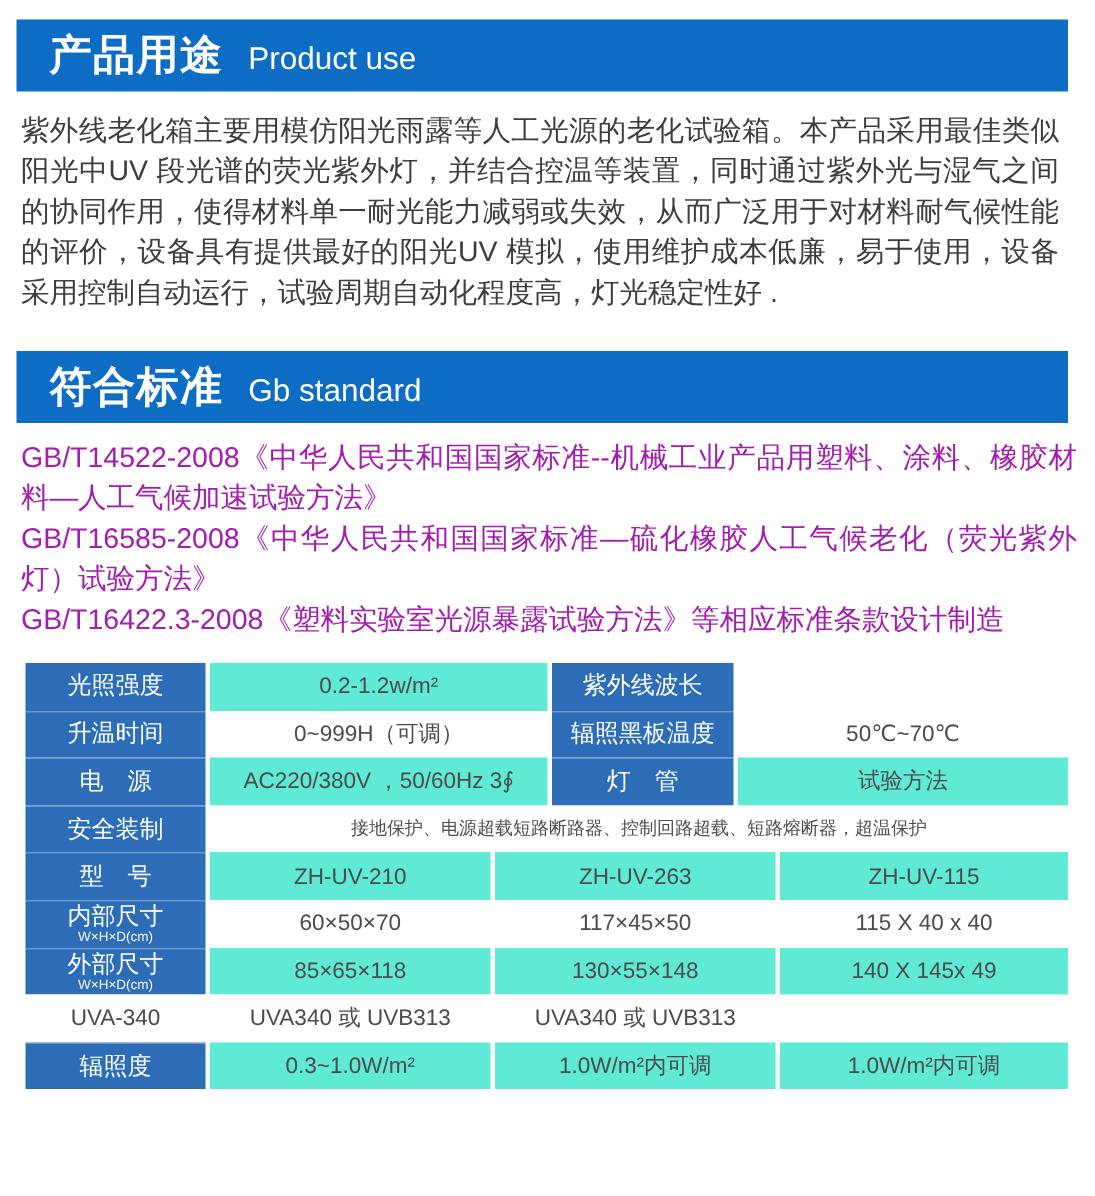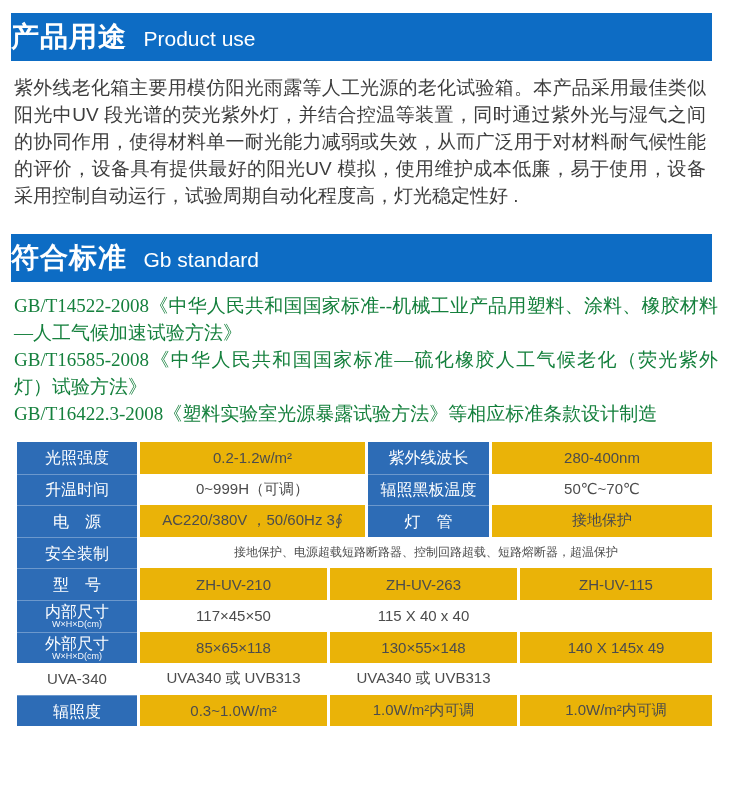--- a/index.html
+++ b/index.html
@@ -8,36 +8,36 @@
     font-family:"Liberation Sans","DejaVu Sans",sans-serif;
     overflow:hidden;
   }
   .page{width:730px;height:797px;position:relative;}
 
   
   .banner{
     margin:0 18px 0 11px;
     height:48px;line-height:48px;
     background:#0d6cc4;color:#ffffff;
-    box-sizing:border-box;
+    padding-left:22px;box-sizing:border-box;
     white-space:nowrap;
   }
   .banner .zh{font-size:28px;font-weight:bold;letter-spacing:1px;}
   .banner .en{font-size:21px;margin-left:12px;}
   .banner-1{margin-top:13px;}
 
   
   .para{
     margin:13px 24px 0 14px;
     font-size:19px;line-height:27px;color:#3d3d3d;
     text-align:justify;
   }
   .standards{margin:10px 12px 0 14px;}
   .standards .std-item{
-    font-size:19px;line-height:27px;color:#15803d;text-align:justify;font-family:Liberation Serif, serif;
+    font-size:19px;line-height:27px;color:#a21caf;text-align:justify;
   }
   .banner-2{margin-top:25px;}
   .banner-3{margin-top:12px;}
 
   
   .spec-table{
     margin:15px 18px 0 17px;
     width:695px;background:#ffffff;
   }
   .trow{
@@ -51,21 +51,21 @@
     display:flex;flex-direction:column;align-items:center;justify-content:center;
     font-size:16px;line-height:17px;text-align:center;
     box-sizing:border-box;
   }
   .trow:not(:first-child) .tlabel{border-top:1px solid rgba(255,255,255,0.3);}
   .tlabel .sub{font-size:9px;line-height:9px;opacity:.95;}
   .tval{
     display:flex;align-items:center;justify-content:center;
     font-size:15px;color:#4c4c4c;background:#ffffff;text-align:center;
   }
-  .trow.shade .tval{background:#eab308;text-align:right;}
+  .trow.shade .tval{background:#5eead4;text-align:right;}
   .tval.small{font-size:12px;}
 </style>
 </head>
 <body>
 
 <div class="page">
 
   <div class="banner banner-1">
     <span class="zh">产品用途</span>
     <span class="en">Product use</span>
@@ -82,51 +82,51 @@
     <div class="std-item">GB/T16422.3-2008《塑料实验室光源暴露试验方法》等相应标准条款设计制造</div>
   </div>
 
 
   <div class="spec-table">
 
     <div class="trow trow-top shade">
       <div class="tlabel">光照强度</div>
       <div class="tval">0.2-1.2w/m²</div>
       <div class="tlabel">紫外线波长</div>
-      <div class="tval">280-400nm</div>
     </div>
     <div class="trow trow-top">
       <div class="tlabel">升温时间</div>
       <div class="tval">0~999H（可调）</div>
       <div class="tlabel">辐照黑板温度</div>
       <div class="tval">50℃~70℃</div>
     </div>
     <div class="trow trow-top shade">
       <div class="tlabel">电　源</div>
       <div class="tval">AC220/380V ，50/60Hz 3∮</div>
       <div class="tlabel">灯　管</div>
-      <div class="tval">接地保护</div>
+      <div class="tval">试验方法</div>
     </div>
 
     <div class="trow trow-safety">
       <div class="tlabel">安全装制</div>
       <div class="tval small">接地保护、电源超载短路断路器、控制回路超载、短路熔断器，超温保护</div>
     </div>
 
     <div class="trow trow-bottom shade">
       <div class="tlabel">型　号</div>
       <div class="tval">ZH-UV-210</div>
       <div class="tval">ZH-UV-263</div>
       <div class="tval">ZH-UV-115</div>
     </div>
     <div class="trow trow-bottom">
       <div class="tlabel">
         <span>内部尺寸</span>
         <span class="sub">W×H×D(cm)</span>
       </div>
+      <div class="tval">60×50×70</div>
       <div class="tval">117×45×50</div>
       <div class="tval">115 X 40 x 40</div>
     </div>
     <div class="trow trow-bottom shade">
       <div class="tlabel">
         <span>外部尺寸</span>
         <span class="sub">W×H×D(cm)</span>
       </div>
       <div class="tval">85×65×118</div>
       <div class="tval">130×55×148</div>

